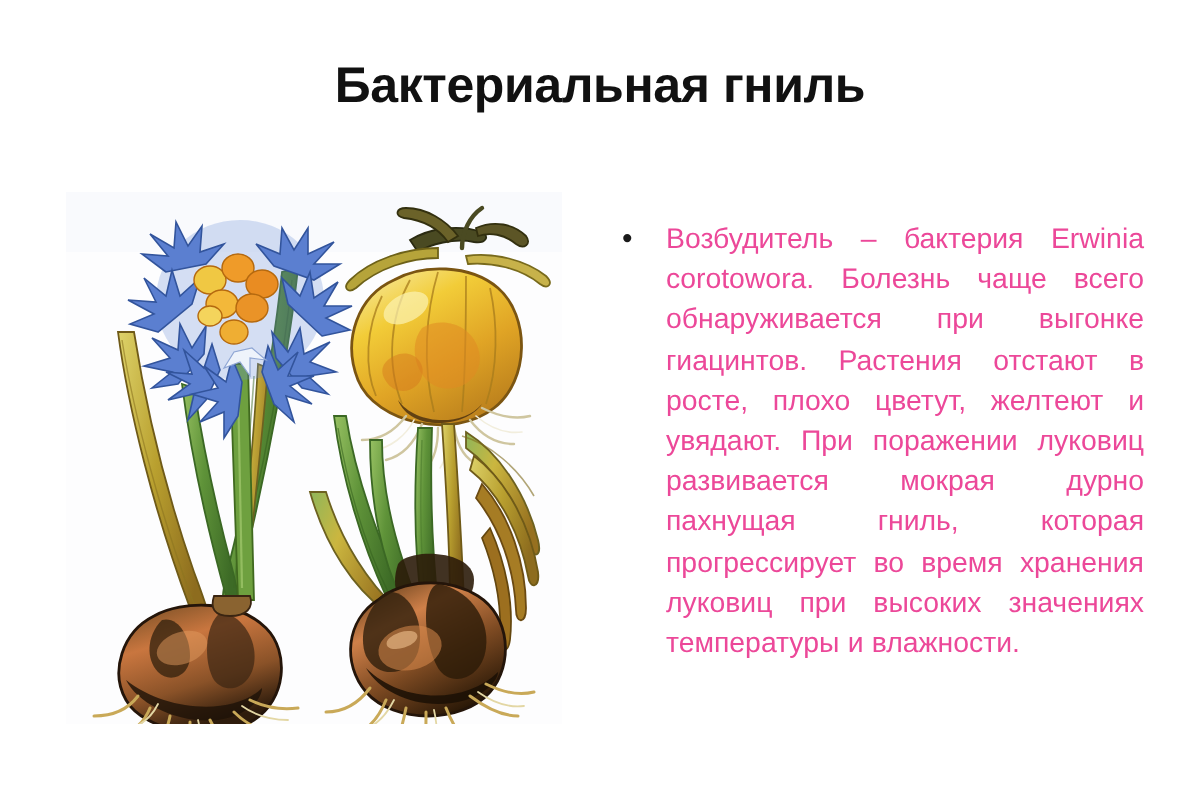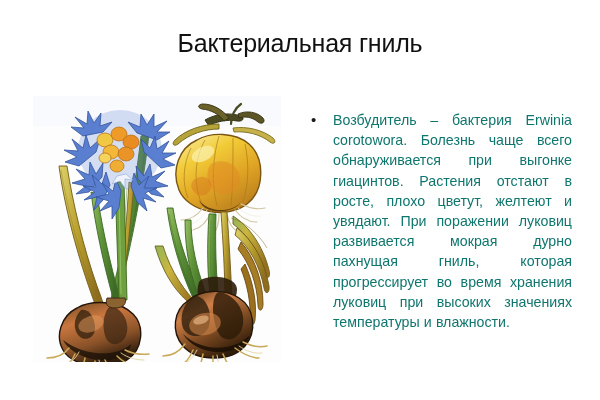--- a/index.html
+++ b/index.html
@@ -17,21 +17,21 @@
   }
 
   
   .slide-title {
     position: absolute;
     left: 0;
     top: 26px;
     width: 600px;
     text-align: center;
     font-size: 25px;
-    font-weight: normal;
+    font-weight: bold;
     letter-spacing: -0.2px;
     color: #111111;
     line-height: 34px;
     white-space: nowrap;
   }
 
   
   .illustration-panel {
     position: absolute;
     left: 33px;
@@ -62,21 +62,21 @@
     top: 0px;
     font-size: 15px;
     line-height: 20px;
     color: #1a1a1a;
   }
   .bullet-text {
     font-size: 14.2px;
     line-height: 20.2px;
     text-align: justify;
     text-justify: inter-word;
-    color: #0f766e;
+    color: #ec4899;
     hyphens: manual;
     word-spacing: 0.2px;
   }
 </style>
 </head>
 <body>
 
 <div class="slide-title">Бактериальная гниль</div>
 
 <div class="illustration-panel">

